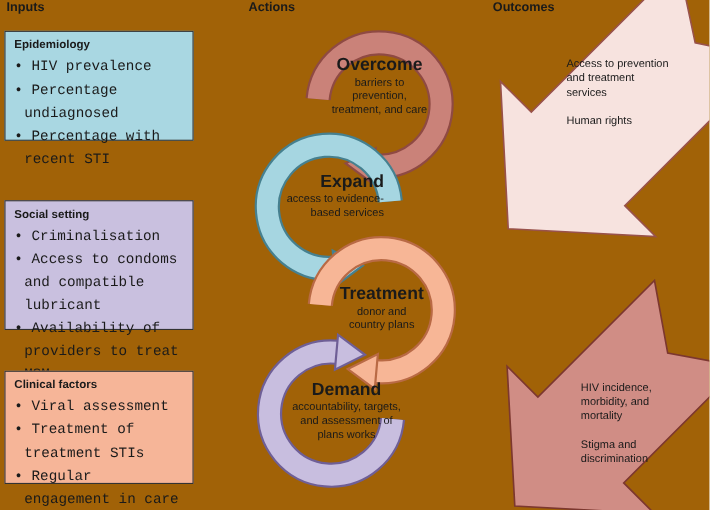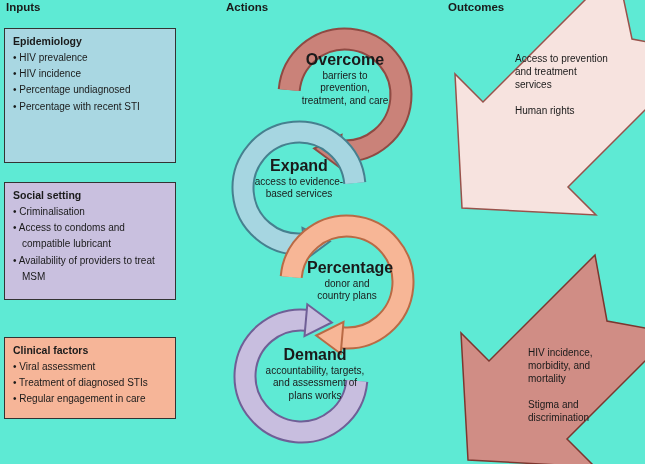--- a/index.html
+++ b/index.html
@@ -1,42 +1,42 @@
 <!DOCTYPE html>
 <html><head>
 <meta charset="utf-8">
 <style>
   html,body { margin:0; padding:0; background:#ffffff; }
   .canvas {
-    position:relative; width:645px; height:464px; background:#5eead4;
+    position:relative; width:645px; height:464px; background:#a16207;
     font-family:"Liberation Sans", sans-serif; color:#1a1a1a; overflow:hidden;
   }
   .hdr { position:absolute; top:1px; font-weight:bold; font-size:11.5px; z-index:3; }
   .hdr.inputs   { left:6px; }
   .hdr.actions  { left:226px; }
   .hdr.outcomes { left:448px; }
 
   svg.layer { position:absolute; left:0; top:0; z-index:1; }
 
   .ibox {
     position:absolute; left:4px; width:172px; box-sizing:border-box;
     border:1px solid #333; padding:6px 8px; z-index:2;
   }
-  .ibox.epi { top:28px;  height:135px; }
+  .ibox.epi { top:28px;  height:100px; }
   .ibox.soc { top:182px; height:118px; }
-  .ibox.cli { top:337px; height:82px; }
+  .ibox.cli { top:337px; height:103px; }
   .ibox h3 { margin:0 0 3px 0; font-size:10.5px; }
-  .ibox ul { margin:0; padding:0; list-style:none; font-size:10px; line-height:1.62; }
+  .ibox ul { margin:0; padding:0; list-style:none; font-size:13px; line-height:1.62;font-family:Liberation Mono, monospace; }
   .ibox li { padding-left:9px; text-indent:-9px; }
   .ibox li::before { content:"• "; }
 
   .rlabel { position:absolute; z-index:2; text-align:center; font-size:10px; line-height:1.24; }
   .rlabel b { display:block; font-size:16px; }
   .rlabel.overcome   { left:299px; top:50px;  width:92px; }
-  .rlabel.expand     { left:249px; top:156px; width:100px; }
+  .rlabel.expand     { left:249px; top:156px; width:100px;text-align:right; }
   .rlabel.coordinate { left:307px; top:258px; width:80px; }
   .rlabel.demand     { left:262px; top:345px; width:106px; }
 
   .olabel { position:absolute; z-index:2; font-size:10px; line-height:1.3; }
   .olabel.top    { left:515px; top:52px;  width:96px; }
   .olabel.bottom { left:528px; top:346px; width:92px; }
   .olabel .sec { margin-top:13px; }
 
   .ring-outline { fill:none; stroke-width:23; }
   .ring-main    { fill:none; stroke-width:19; }
@@ -79,52 +79,51 @@
   </svg>
 
   <div class="hdr inputs">Inputs</div>
   <div class="hdr actions">Actions</div>
   <div class="hdr outcomes">Outcomes</div>
 
   <div class="ibox epi" style="background-color: rgb(169, 215, 226);">
     <h3>Epidemiology</h3>
     <ul>
       <li>HIV prevalence</li>
-      <li>HIV incidence</li>
       <li>Percentage undiagnosed</li>
       <li>Percentage with recent STI</li>
     </ul>
   </div>
 
   <div class="ibox soc" style="background-color: rgb(201, 192, 223);">
     <h3>Social setting</h3>
     <ul>
       <li>Criminalisation</li>
       <li>Access to condoms and compatible lubricant</li>
       <li>Availability of providers to treat MSM</li>
     </ul>
   </div>
 
   <div class="ibox cli" style="background-color: rgb(246, 181, 152);">
     <h3>Clinical factors</h3>
     <ul>
       <li>Viral assessment</li>
-      <li>Treatment of diagnosed STIs</li>
+      <li>Treatment of treatment STIs</li>
       <li>Regular engagement in care</li>
     </ul>
   </div>
 
   <div class="rlabel overcome">
     <b>Overcome</b><span>barriers to prevention, treatment, and care</span>
   </div>
   <div class="rlabel expand">
     <b>Expand</b><span>access to evidence-based services</span>
   </div>
   <div class="rlabel coordinate">
-    <b>Percentage</b><span>donor and country plans</span>
+    <b>Treatment</b><span>donor and country plans</span>
   </div>
   <div class="rlabel demand">
     <b>Demand</b><span>accountability, targets, and assessment of plans works</span>
   </div>
 
   <div class="olabel top">
     <div>Access to prevention and treatment services</div>
     <div class="sec">Human rights</div>
   </div>
   <div class="olabel bottom">

